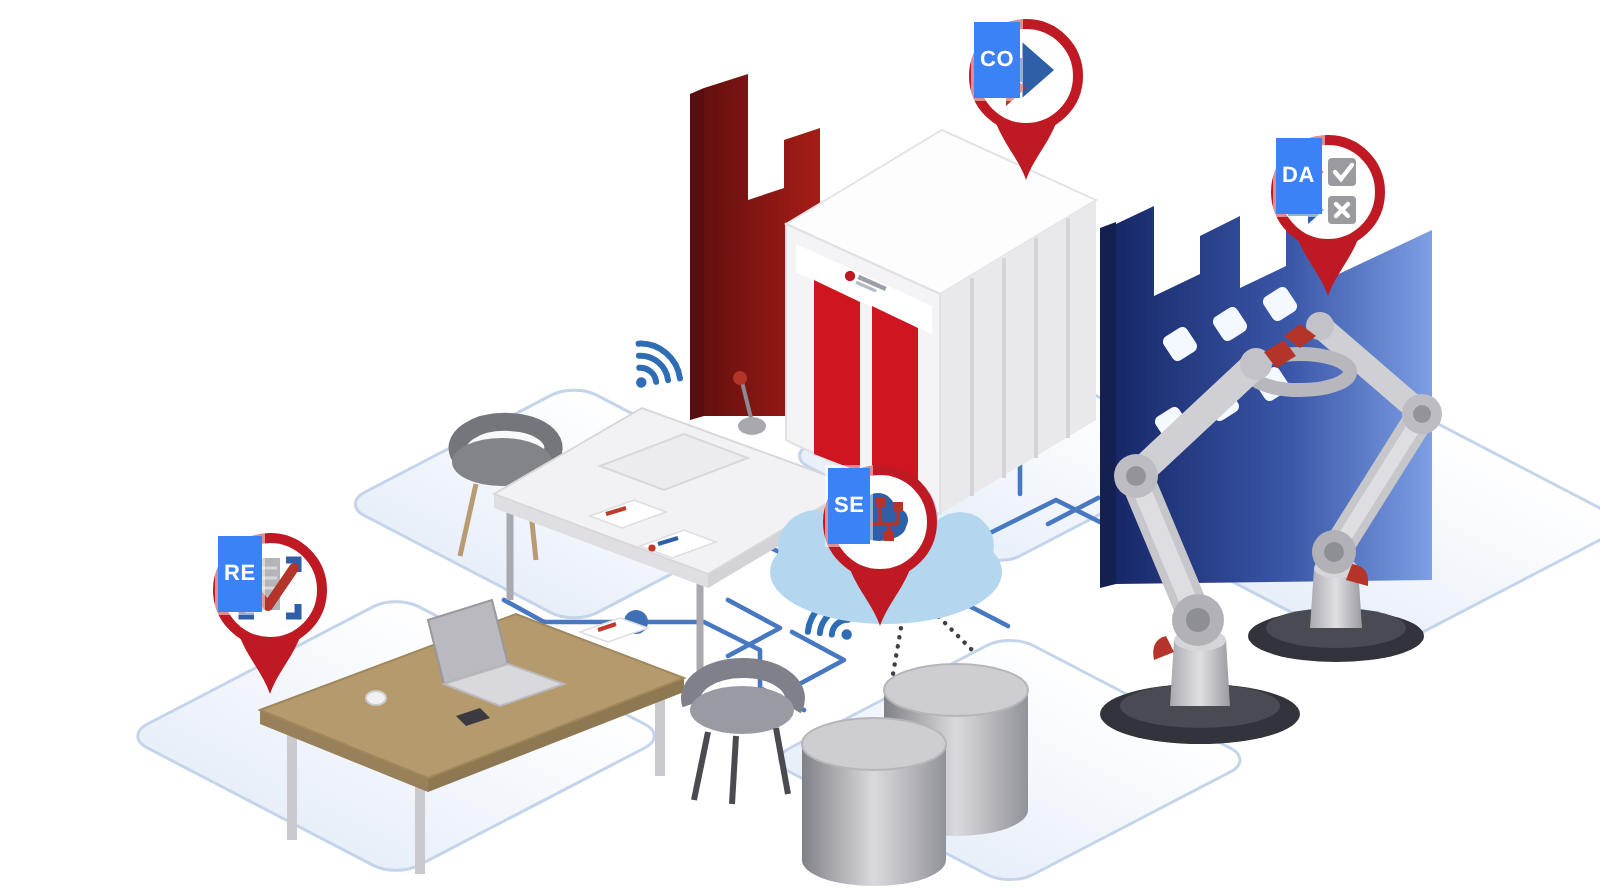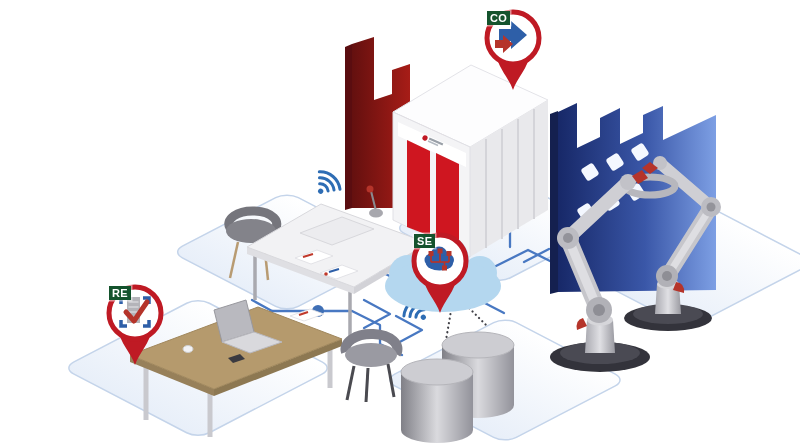--- a/index.html
+++ b/index.html
@@ -4,22 +4,22 @@
 <style>
   html,body{margin:0;padding:0;background:#fff;}
   .stage{position:relative;width:800px;height:445px;background:#ffffff;overflow:hidden;
          font-family:"Liberation Sans",sans-serif;}
   .scene{position:absolute;left:0;top:0;z-index:1;}
   .pin{position:absolute;width:64px;height:88px;z-index:10;cursor:pointer;}
   .pin-shape{position:absolute;left:0;top:0;width:64px;height:88px;}
   .pin-shape .tail{fill:#bf1a24;}
   .pin-shape .ring{fill:#ffffff;stroke:#bf1a24;stroke-width:5;}
   .pin-icon{position:absolute;left:10px;top:8px;width:44px;height:44px;}
-  .pin-badge{position:absolute;left:6px;top:3px;background:#14532d;color:#fff;
-             font-size:11px;font-weight:bold;line-height:14px;padding:0 3px;
+  .pin-badge{position:absolute;left:6px;top:3px;background:#3b82f6;color:#fff;
+             font-size:11px;font-weight:bold;line-height:14px;padding:12px 3px;
              letter-spacing:.3px;box-shadow:0 0 0 1.5px rgba(255,255,255,.5);}
 </style>
 </head>
 <body>
 
 <div class="stage">
 
   <svg class="scene" width="800" height="445" viewBox="0 0 800 445">
     <defs>
       <linearGradient id="gRed" x1="0" y1="0" x2="1" y2="0">
@@ -217,21 +217,21 @@
 
     <g fill="#b4d7ef">
       <circle cx="408" cy="274" r="19"></circle>
       <circle cx="444" cy="260" r="25"></circle>
       <circle cx="480" cy="273" r="17"></circle>
       <ellipse cx="443" cy="286" rx="58" ry="26"></ellipse>
     </g>
   </svg>
 
 
-  <div class="pin" style="left:103px;top:283px">
+  <div class="pin" style="left:103px;top:265px">
     <svg class="pin-shape" viewBox="0 0 64 88">
       <path class="tail" d="M32,82 C28,70 17,60 15,46 L49,46 C47,60 36,70 32,82 Z"></path>
       <circle class="ring" cx="32" cy="30" r="26"></circle>
     </svg>
     <svg class="pin-icon" viewBox="0 0 44 44">
       <rect x="14" y="6" width="13" height="26" fill="#b4b4b9"></rect>
       <g stroke="#d6d6da" stroke-width="1.5">
         <line x1="15.5" y1="11" x2="25.5" y2="11"></line>
           <line x1="15.5" y1="16" x2="25.5" y2="16"></line>
         <line x1="15.5" y1="21" x2="25.5" y2="21"></line>
@@ -255,20 +255,38 @@
       <circle class="ring" cx="32" cy="30" r="26"></circle>
     </svg>
     <svg class="pin-icon" viewBox="0 0 44 44">
       <polygon points="8,13 20,13 20,5 36,19 20,33 20,25 8,25" fill="#2e5fa8"></polygon>
       <polygon points="4,24 12,24 12,19 22,28 12,37 12,32 4,32" fill="#b5342a"></polygon>
     </svg>
     <div class="pin-badge">CO</div>
   </div>
 
 
+  <div class="pin" style="left:632px;top:66px">
+    <svg class="pin-shape" viewBox="0 0 64 88">
+      <path class="tail" d="M32,82 C28,70 17,60 15,46 L49,46 C47,60 36,70 32,82 Z"></path>
+      <circle class="ring" cx="32" cy="30" r="26"></circle>
+    </svg>
+    <svg class="pin-icon" viewBox="0 0 44 44">
+      <polygon points="2,9 12,9 12,5 20,12 12,19 12,15 2,15" fill="#b5342a"></polygon>
+      <rect x="22" y="5" width="14" height="14" rx="2" fill="#9a9aa0"></rect>
+      <path d="M25.5,12 l3,3.5 l5.5,-7" stroke="#ffffff" stroke-width="2.2" fill="none" stroke-linecap="round"></path>
+      <polygon points="2,28 12,28 12,24 20,31 12,38 12,34 2,34" fill="#2e5fa8"></polygon>
+      <rect x="22" y="24" width="14" height="14" rx="2" fill="#9a9aa0"></rect>
+      <g stroke="#ffffff" stroke-width="2.2" stroke-linecap="round">
+        <line x1="26" y1="28" x2="32" y2="34"></line>
+          <line x1="32" y1="28" x2="26" y2="34"></line>
+      </g>
+    </svg>
+    <div class="pin-badge">DA</div>
+  </div>
 
   <div class="pin" style="left:408px;top:231px">
     <svg class="pin-shape" viewBox="0 0 64 88">
       <path class="tail" d="M32,82 C28,70 17,60 15,46 L49,46 C47,60 36,70 32,82 Z"></path>
       <circle class="ring" cx="32" cy="30" r="26"></circle>
     </svg>
     <svg class="pin-icon" viewBox="0 0 44 44">
       <g fill="#2e5fa8">
         <circle cx="13" cy="21" r="6.5"></circle>
           <circle cx="21" cy="16" r="8.5"></circle>

